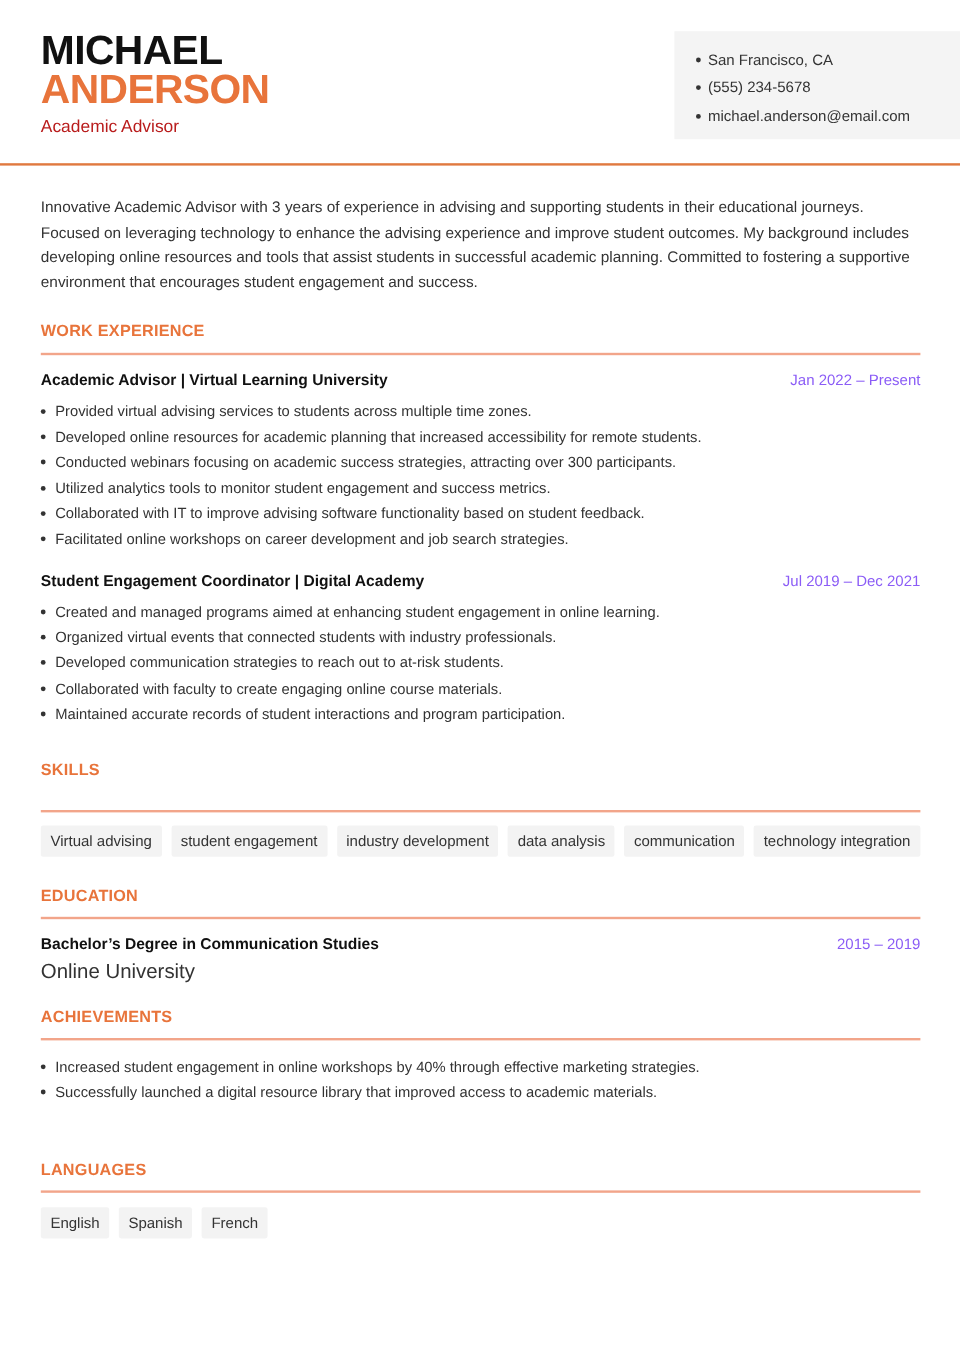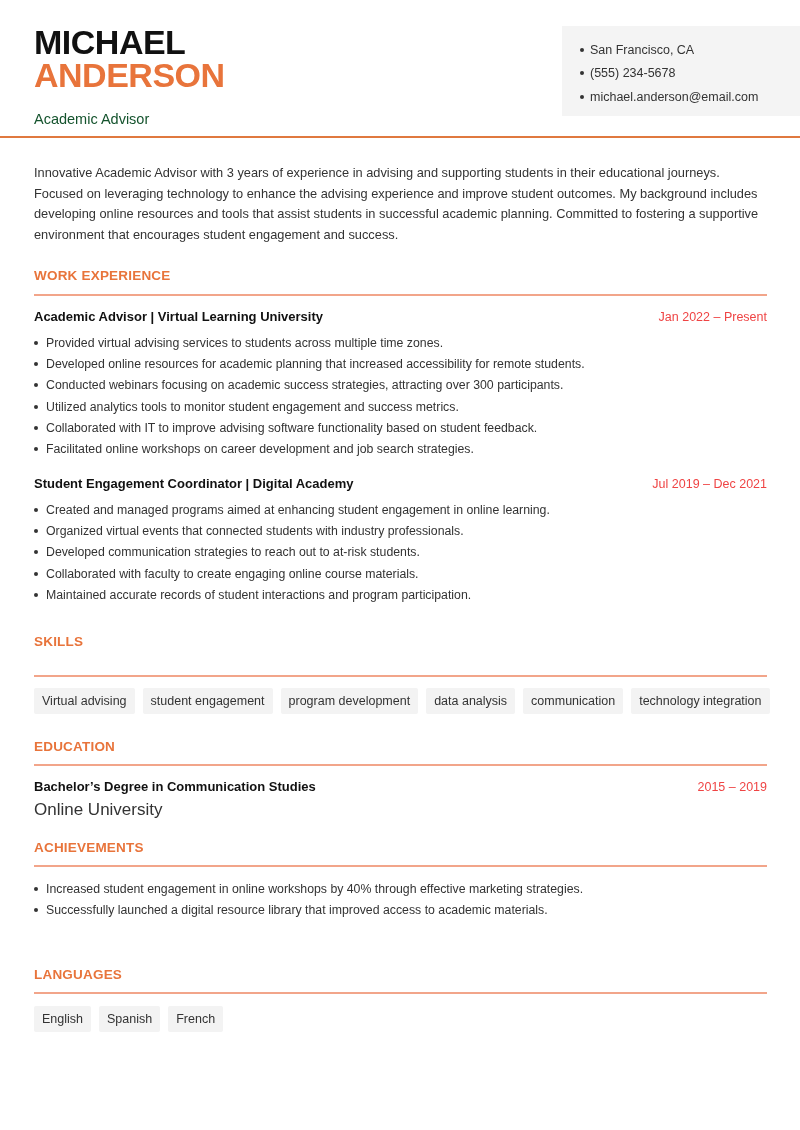--- a/index.html
+++ b/index.html
@@ -2,34 +2,34 @@
 <html><head>
 <meta charset="utf-8">
 <style>
   * { margin: 0; padding: 0; box-sizing: border-box; }
   html, body { width: 800px; height: 1130px; background: #ffffff; }
   body { font-family: "Liberation Sans", "DejaVu Sans", sans-serif; color: #2b2b2b; position: relative; overflow: hidden; }
 
   .header { position: relative; height: 138px; border-bottom: 2px solid #e0793f; }
   .name-first { position: absolute; left: 34px; top: 24px; font-size: 34px; font-weight: bold; color: #111111; letter-spacing: -0.5px; line-height: 36px; }
   .name-last { position: absolute; left: 34px; top: 57px; font-size: 34px; font-weight: bold; color: #e8743b; letter-spacing: -0.5px; line-height: 36px; }
-  .job-title { position: absolute; left: 34px; top: 111px; font-size: 14.5px; color: #14532d; }
+  .job-title { position: absolute; left: 34px; top: 98px; font-size: 14.5px; color: #b91c1c; }
 
   .contact-box { position: absolute; left: 562px; top: 26px; width: 238px; height: 90px; background: #f4f4f4; padding: 12px 17px 0 18px; }
   .contact-item { display: flex; align-items: center; font-size: 12.5px; color: #333333; height: 23.5px; }
   .bullet { width: 4px; height: 4px; border-radius: 50%; background: #333333; margin-right: 6px; flex-shrink: 0; }
 
   .summary { position: absolute; left: 34px; top: 163px; width: 735px; font-size: 12.8px; line-height: 20.7px; color: #333333; }
 
   .section-title { position: absolute; left: 34px; font-size: 13.5px; font-weight: bold; color: #e8743b; letter-spacing: 0.2px; }
   .section-rule { position: absolute; left: 34px; width: 733px; height: 2px; background: #f2a58a; }
 
   .job-head { position: absolute; left: 34px; width: 733px; display: flex; justify-content: space-between; align-items: baseline; }
   .job-role { font-size: 13px; font-weight: bold; color: #111111; }
-  .job-date { font-size: 12.5px; color: #ef4444; }
+  .job-date { font-size: 12.5px; color: #8b5cf6; }
 
   .bullets { position: absolute; left: 34px; width: 733px; list-style: none; }
   .bullets li { display: flex; align-items: center; font-size: 12.3px; color: #333333; height: 21.3px; }
   .bullets li .bullet { margin-left: 0; margin-right: 8px; width: 4px; height: 4px; }
 
   .chips { position: absolute; left: 34px; display: flex; gap: 8px; }
   .chip { background: #f3f3f3; font-size: 12.5px; color: #333333; padding: 0 8px; height: 26px; line-height: 26px; border-radius: 2px; }
 
   .edu-school { position: absolute; left: 34px; font-size: 17px; color: #333333; }
 </style>
@@ -118,21 +118,21 @@
       <span class="bullet"></span>
       <span>Maintained accurate records of student interactions and program participation.</span>
     </li>
 </ul>
 
 <div class="section-title" style="top:634px;">SKILLS</div>
 <div class="section-rule" style="top:675px;"></div>
 <div class="chips" style="top:688px;">
   <span class="chip">Virtual advising</span>
   <span class="chip">student engagement</span>
-  <span class="chip">program development</span>
+  <span class="chip">industry development</span>
   <span class="chip">data analysis</span>
   <span class="chip">communication</span>
   <span class="chip">technology integration</span>
 </div>
 
 <div class="section-title" style="top:739px;">EDUCATION</div>
 <div class="section-rule" style="top:764px;"></div>
 <div class="job-head" style="top:779px;">
   <span class="job-role">Bachelor’s Degree in Communication Studies</span>
   <span class="job-date">2015 – 2019</span>

